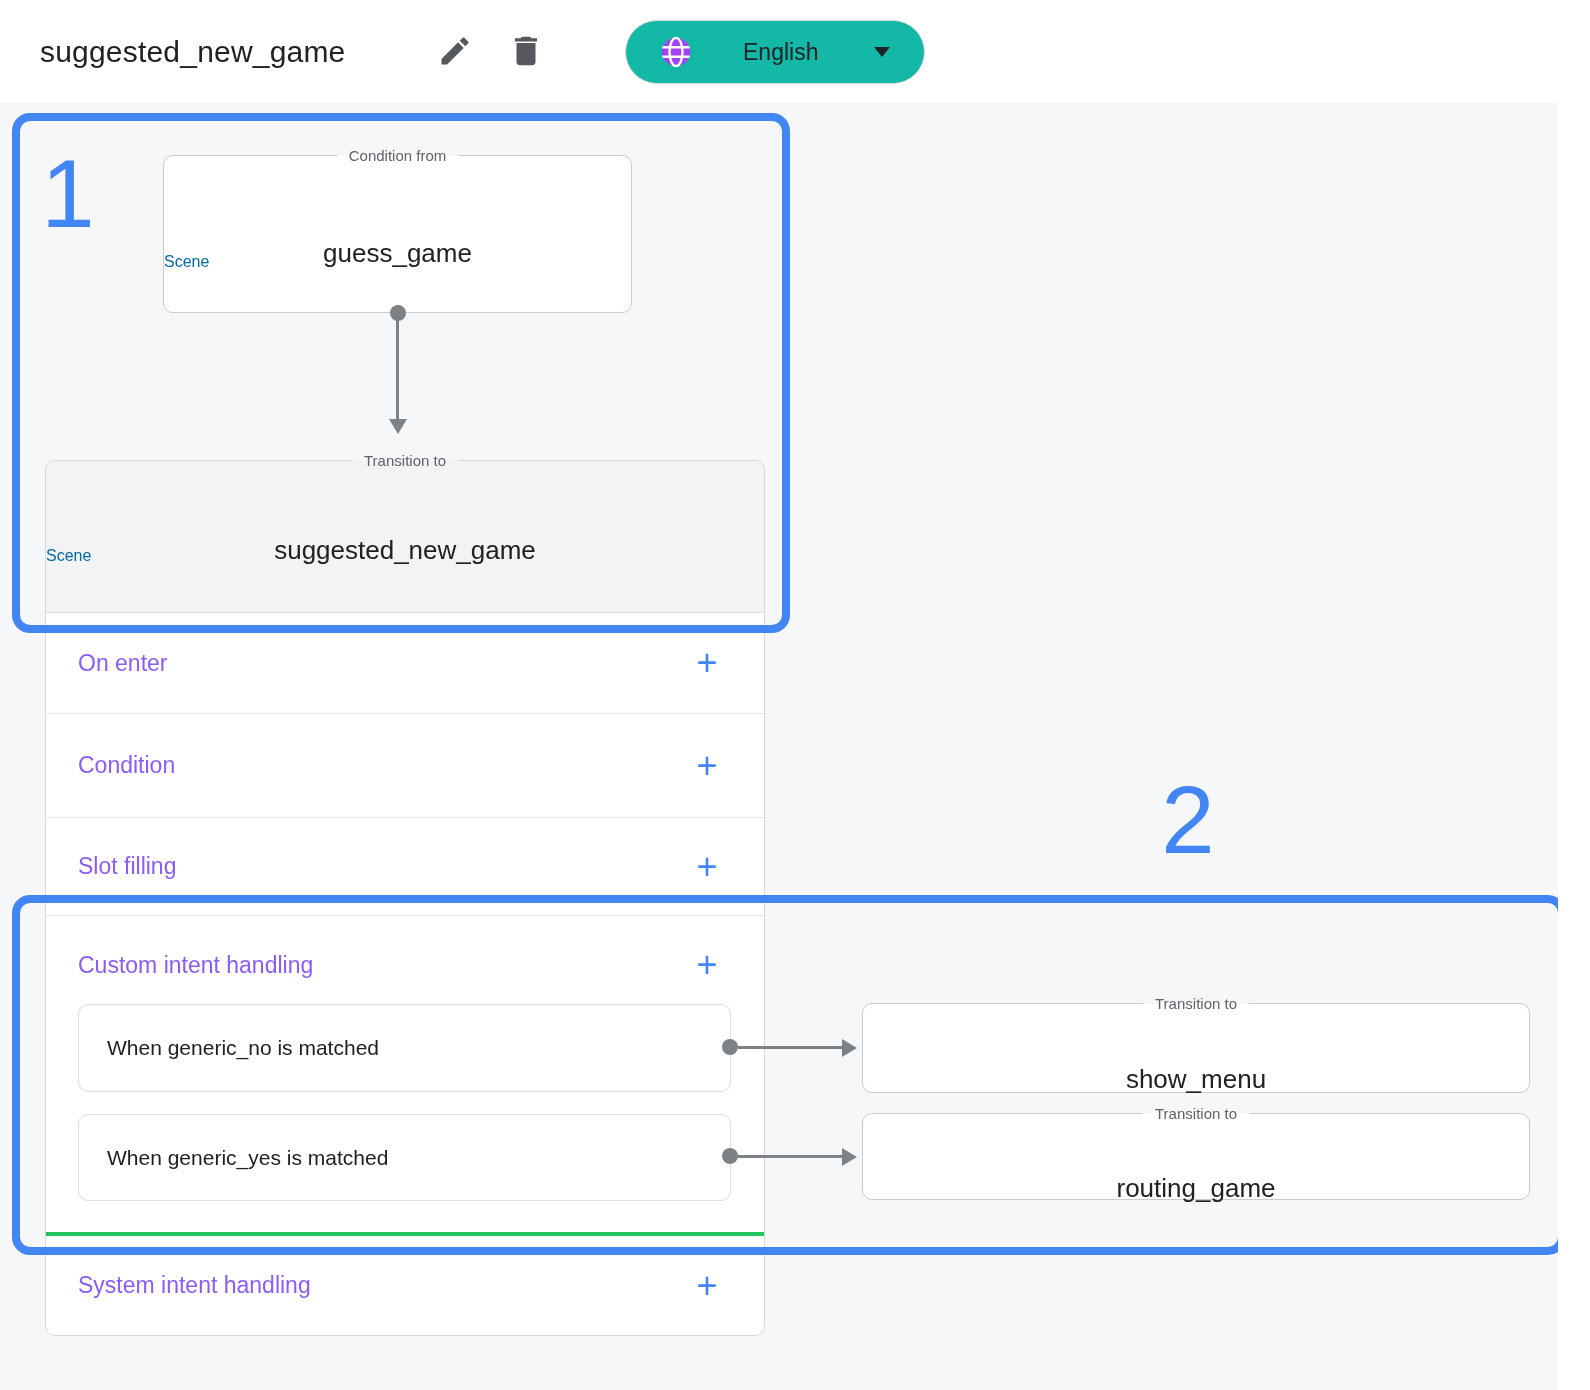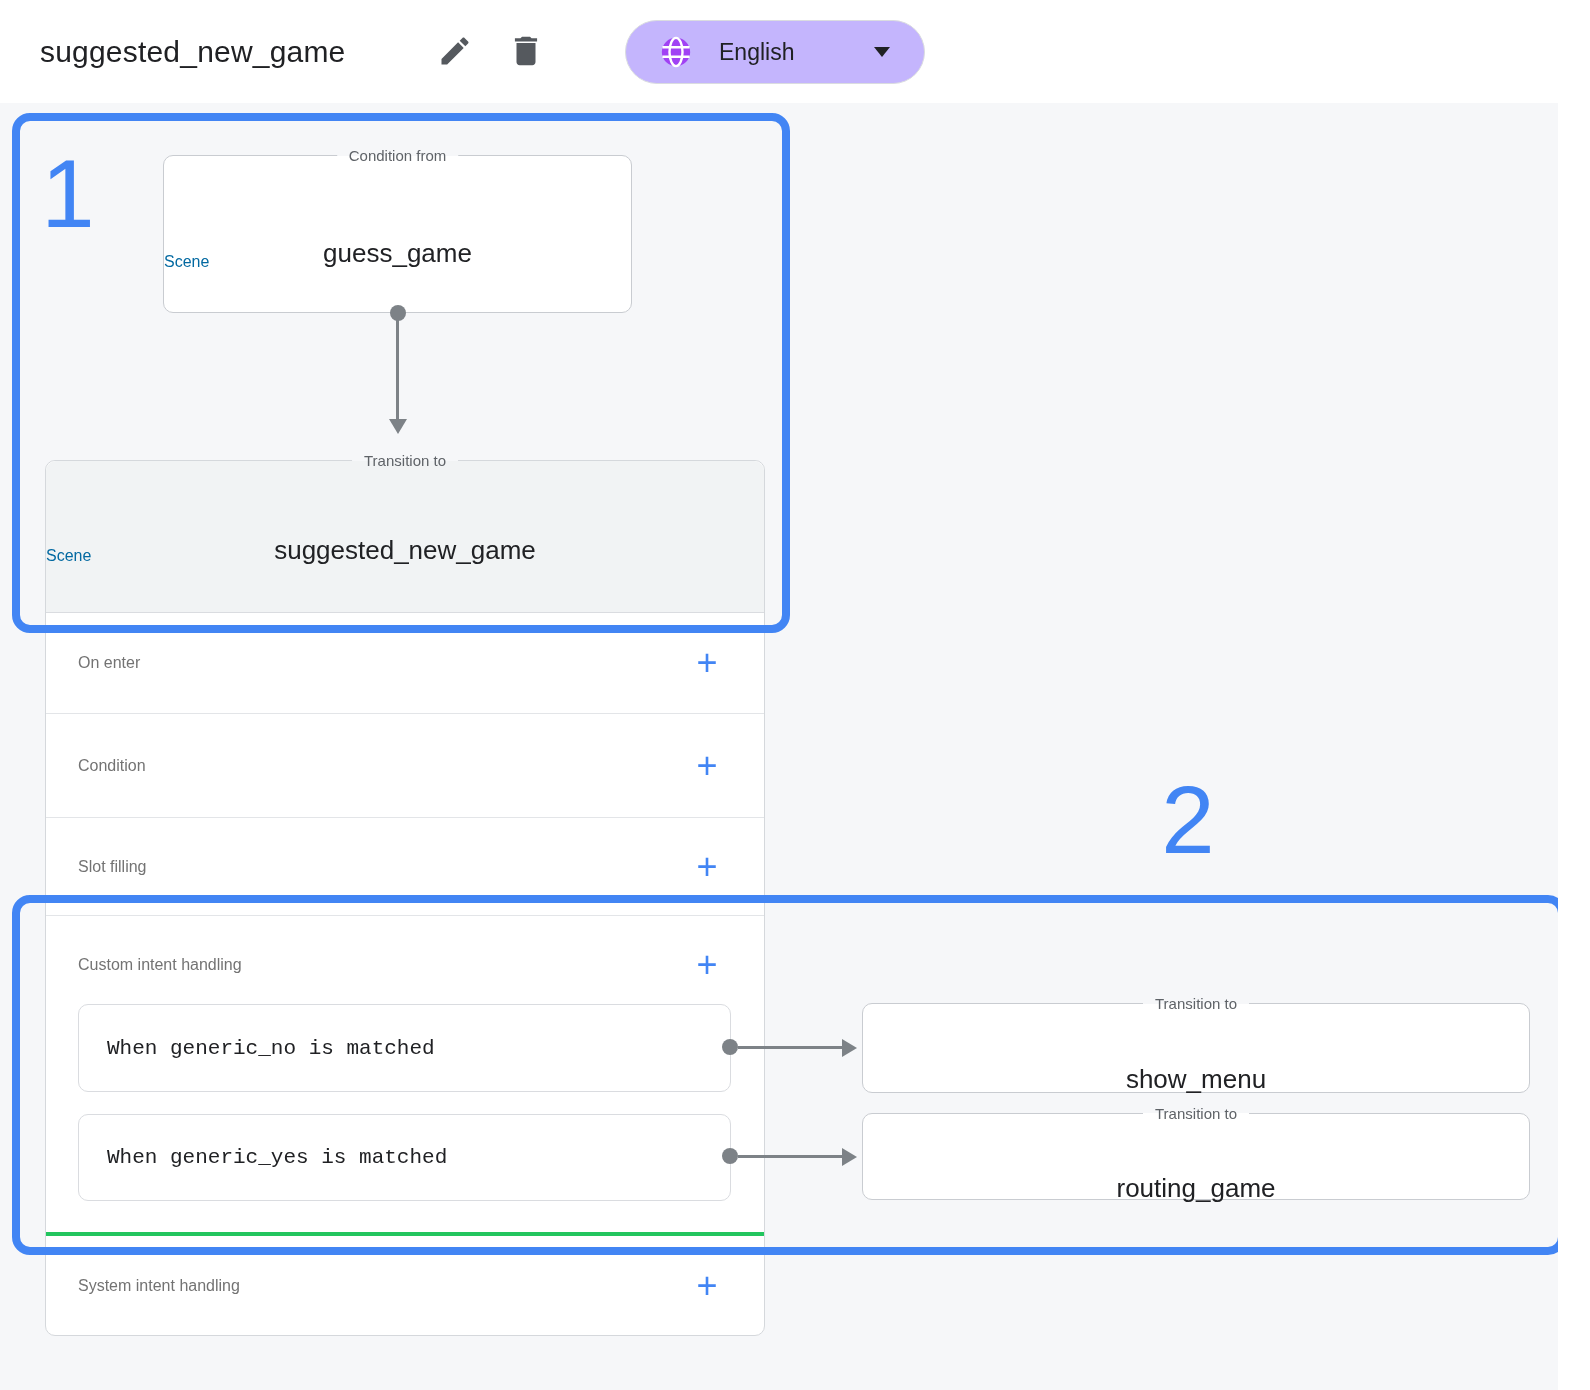--- a/index.html
+++ b/index.html
@@ -9,22 +9,22 @@
     font-family:"Liberation Sans", sans-serif; color:#202124; background:#ffffff;
   }
   
   .header { position:absolute; left:0; top:0; width:1590px; height:103px; background:#ffffff; }
   .page-title { position:absolute; left:40px; top:0; height:103px; display:flex; align-items:center;
     font-size:30px; font-weight:500; color:#202124; letter-spacing:.2px; }
   .icon-btn { position:absolute; top:28px; width:46px; height:46px; border:none; background:transparent;
     display:flex; align-items:center; justify-content:center; cursor:pointer; }
   .icon-btn.edit { left:432px; }
   .icon-btn.del  { left:503px; }
-  .lang-pill { position:absolute; left:625px; top:20px; width:300px; height:64px; background:#c4b5fd;
-    border:1px solid #dadce0; border-radius:32px; display:flex; align-items:center; cursor:pointer; }
+  .lang-pill { position:absolute; left:625px; top:20px; width:300px; height:64px; background:#14b8a6;
+    border:1px solid #dadce0; border-radius:32px; display:flex; align-items:center; cursor:pointer;gap:24px; }
   .lang-pill .globe { margin-left:33px; width:34px; height:34px; display:flex; }
   .lang-pill .lang-label { margin-left:26px; font-size:23px; color:#202124; font-weight:400; }
   .caret { margin-left:auto; margin-right:34px; width:0; height:0;
     border-left:8px solid transparent; border-right:8px solid transparent; border-top:10px solid #202124; }
   
   .canvas-bg { position:absolute; left:0; top:103px; width:1590px; height:1287px; background:#f6f7f9; }
   
   .fbox { position:absolute; background:#ffffff; border:1px solid #c9ccd1; border-radius:10px; }
   .fbox .legend { position:absolute; top:-10px; left:50%; transform:translateX(-50%);
     padding:0 12px; font-size:15px; line-height:19px; color:#5f6368; white-space:nowrap;
@@ -47,29 +47,29 @@
     background:#ffffff; border:1px solid #d5d8dc; border-radius:10px; display:flex; flex-direction:column; }
   .tt-section { position:relative; height:152px; background:#f1f3f4; border-bottom:1px solid #dadce0;
     border-radius:10px 10px 0 0; }
   .tt-section .legend { position:absolute; top:-10px; left:50%; transform:translateX(-50%);
     padding:0 12px; font-size:15px; line-height:19px; color:#5f6368; white-space:nowrap;
     background:linear-gradient(#f6f7f9 50%, #f1f3f4 50%); }
   .tt-section .node-name { top:42px; line-height:32px; }
   .tt-section .node-type { top:85px; line-height:20px; }
   .panel-row { display:flex; align-items:center; padding:0 40px 0 32px; border-bottom:1px solid #e3e5e8; }
   .row-enter { height:101px; } .row-cond { height:104px; } .row-slot { height:98px; }
-  .row-label { font-size:16px; color:#737373;text-align:right; }
+  .row-label { font-size:23px; color:#8b5cf6;text-align:right; }
   .plus-btn { margin-left:auto; width:34px; height:40px; border:none; background:transparent;
     color:#4285f4; font-size:36px; font-weight:400; line-height:40px; text-align:center; cursor:pointer;
     font-family:"Liberation Sans", sans-serif; }
   .custom-section { position:relative; height:320px; border-bottom:4px solid #22c55e; }
   .custom-head { display:flex; align-items:center; padding:32px 40px 0 32px; height:66px; }
   .intent-card { margin:22px 0 0 32px; width:653px; background:#ffffff; border:1px solid #dadce0;
     border-radius:10px; display:flex; align-items:center; padding-left:28px; font-size:21px; color:#202124;
-    cursor:pointer;font-family:Liberation Mono, monospace; }
+    cursor:pointer; }
   .intent-1 { height:88px; } .intent-2 { height:87px; }
   .system-row { flex:1; border-bottom:none; }
   
   .target-box { border:1px solid #c9ccd1; }
   .target-menu { left:862px; top:1003px; width:668px; height:90px; }
   .target-routing { left:862px; top:1113px; width:668px; height:87px; }
   .target-box .node-name { top:50%; transform:translateY(-50%); line-height:30px; }
   
   .annotation { position:absolute; border:8px solid #4285f4; border-radius:18px; pointer-events:none; }
   .ann-1 { left:12px; top:113px; width:778px; height:520px; }

